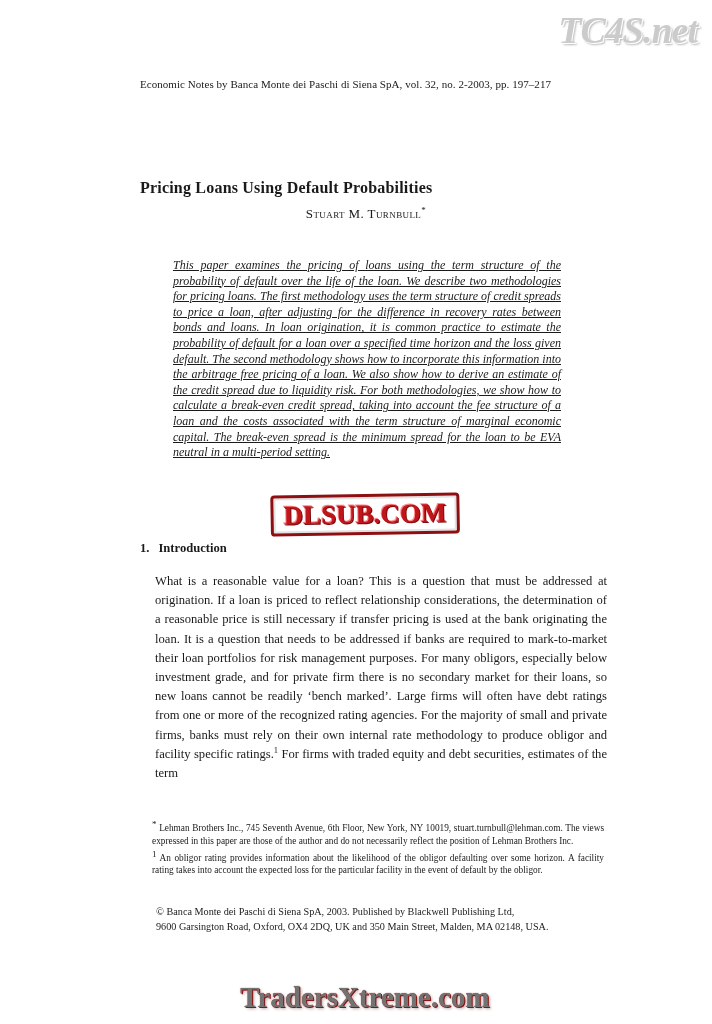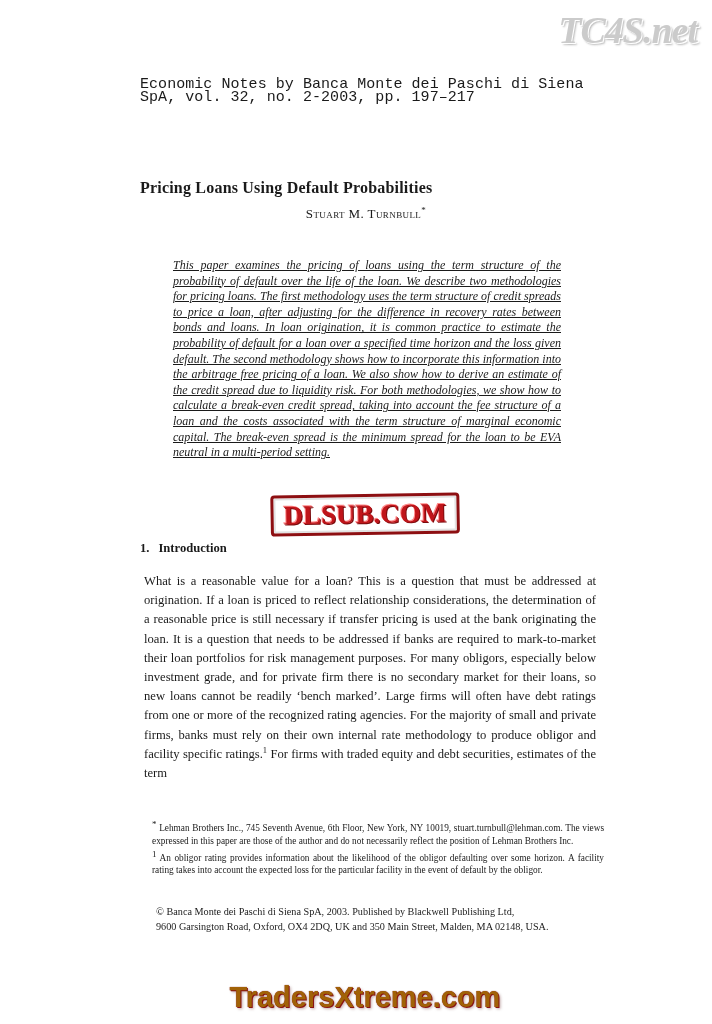--- a/index.html
+++ b/index.html
@@ -57,47 +57,46 @@
     text-shadow: 1px 1px 0 #7a0b0e, -1px -1px 0 #ff8a8a;
     background-image: repeating-linear-gradient(
         0deg, rgba(255,255,255,0.35) 0px, rgba(255,255,255,0.35) 1px,
         rgba(255,255,255,0) 1px, rgba(255,255,255,0) 3px);
   }
   .wm-bottom {
     position: absolute;
     bottom: 10px;
     left: 50%;
     transform: translateX(-50%);
-    font-family: Liberation Sans, sans-serif;
+    font-family: Liberation Serif, serif;
     font-size: 29px;
     font-weight: bold;
-    color: #a16207;
+    color: #737373;
     text-shadow:
       0 0 1px #7c0d0d,
       1px 1px 0 #8d1414,
       2px 2px 3px rgba(80,0,0,0.35);
   }
 
   
   .col {
     position: absolute;
     left: 131px;
     width: 452px;
     top: 0;
   }
   .journal-line {
     position: absolute;
     top: 78px;
     left: 0;
     width: 452px;
-    font-size: 15px;
+    font-size: 11px;
     line-height: 13px;
     color: #1a1a1a;
     letter-spacing: 0.05px;
-    font-family: Liberation Mono, monospace;
   }
   .title {
     position: absolute;
     top: 168px;
     left: 0;
     width: 452px;
     text-align: left;
     font-size: 16px;
     font-weight: bold;
     letter-spacing: 0.2px;
@@ -143,21 +142,21 @@
     top: 541px;
     left: 0;
     font-size: 12.6px;
     font-weight: bold;
   }
   .section-head .num { margin-right: 9px; }
 
   .body-text {
     position: absolute;
     top: 572px;
-    left: 4px;
+    left: 15px;
     width: 452px;
     font-size: 12.6px;
     line-height: 19.2px;
     text-align: justify;
     text-justify: inter-word;
   }
   .body-text .indent { text-indent: 26px; display: inline; }
   .body-text sup { font-size: 8.5px; vertical-align: super; line-height: 0; }
   .footnotes {
     position: absolute;

